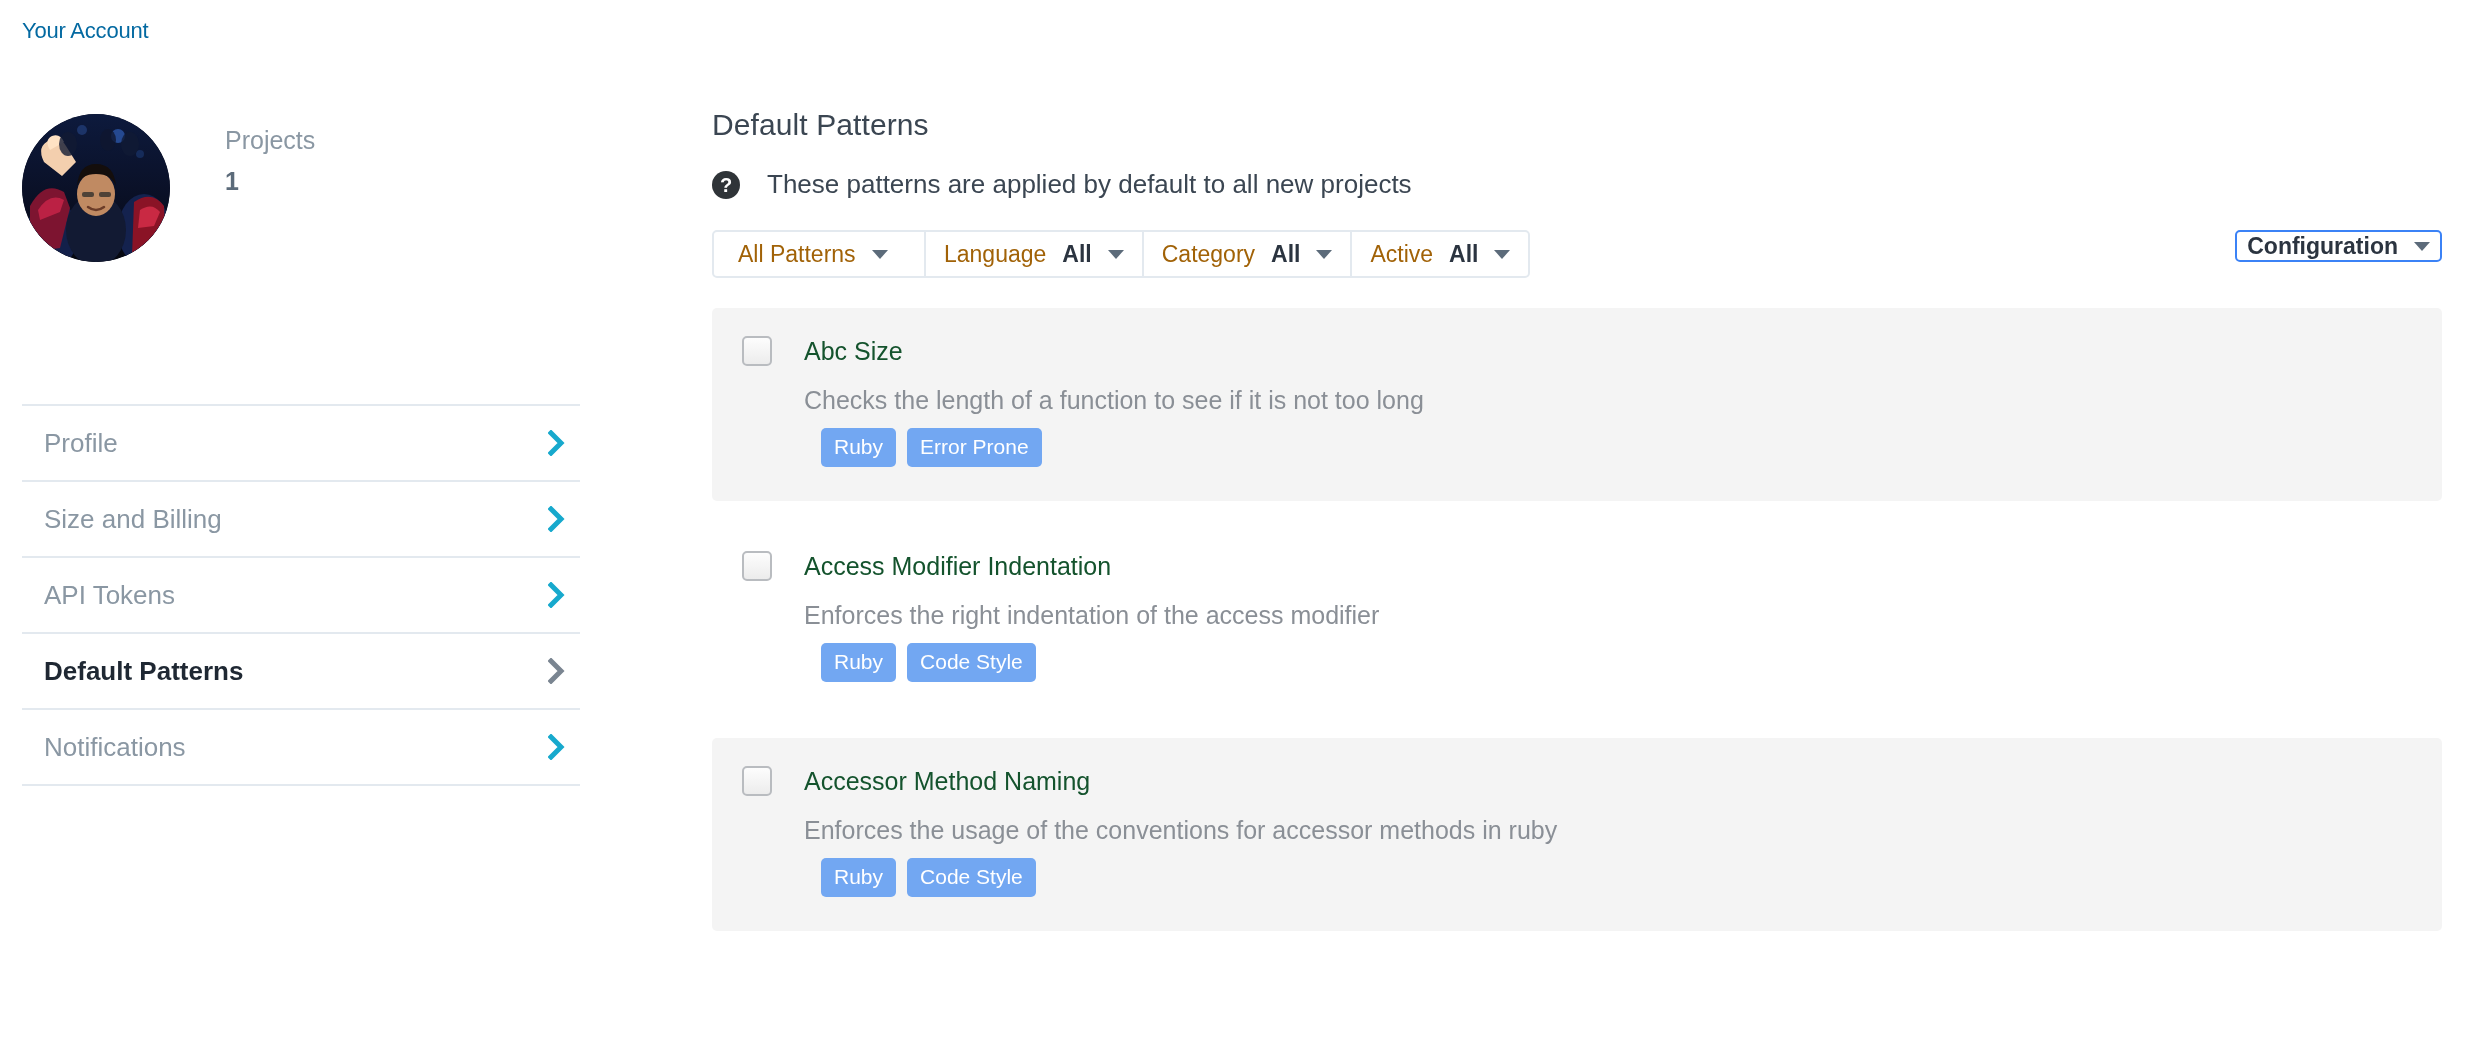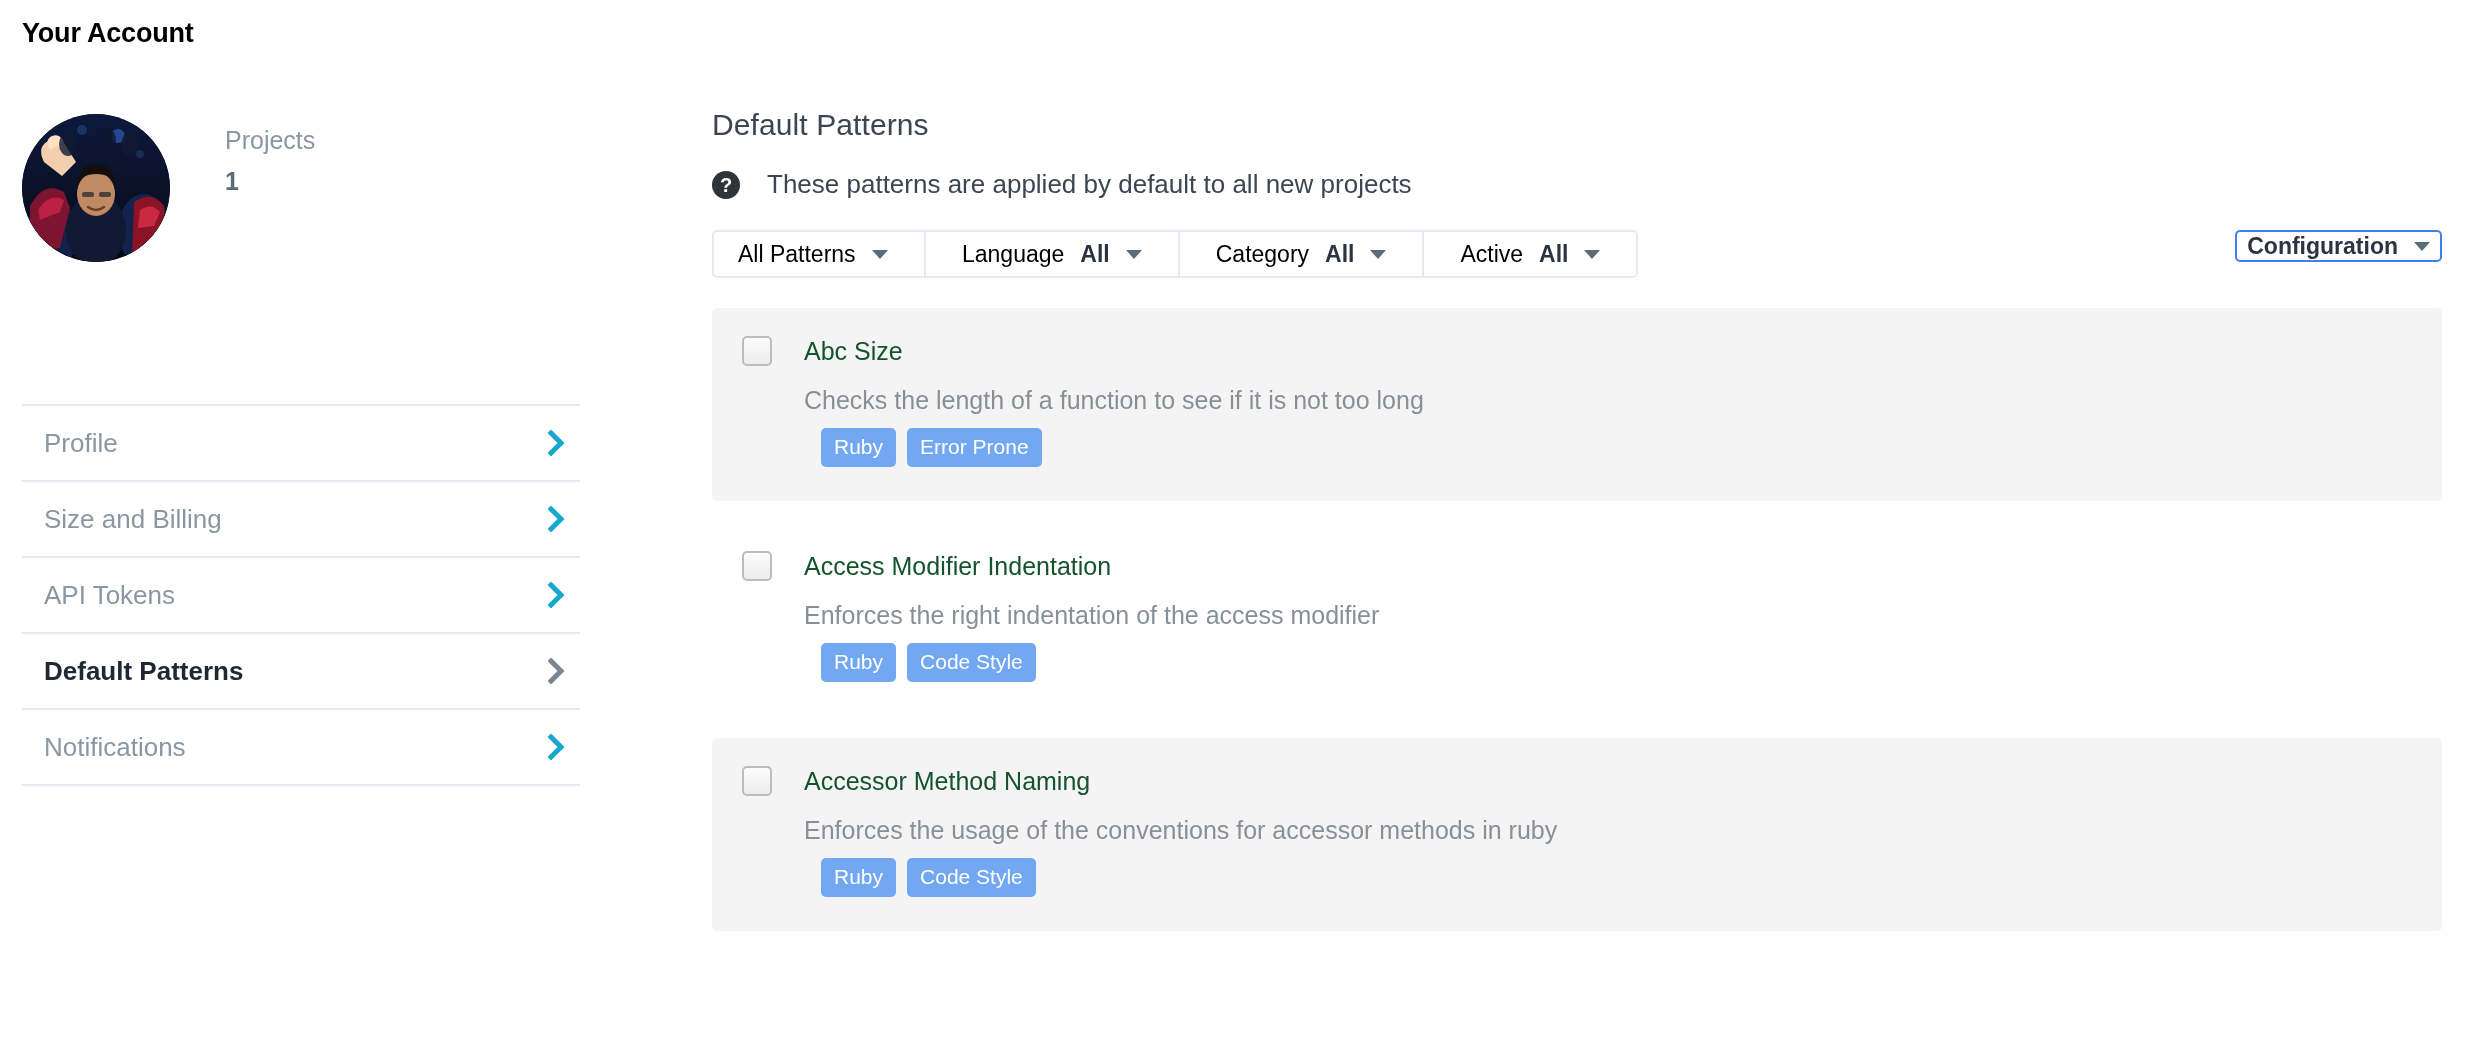--- a/index.html
+++ b/index.html
@@ -14,23 +14,23 @@
     -webkit-font-smoothing: antialiased;
     overflow: hidden;
     position: relative;
   }
 
   
   .page-title {
     position: absolute;
     left: 22px;
     top: 18px;
-    font-size: 27px;
-    font-weight: bold;
-    color: #000000;
+    font-size: 22px;
+    font-weight: normal;
+    color: #0369a1;
     letter-spacing: -0.2px;
   }
 
   
   .sidebar {
     position: absolute;
     left: 0;
     top: 96px;
     width: 640px;
   }
@@ -153,30 +153,30 @@
     align-items: stretch;
     border: 2px solid #e3e9ef;
     border-radius: 5px;
     background: #fff;
     height: 48px;
     box-sizing: border-box;
   }
   .filter-cell {
     display: flex;
     align-items: center;
-    padding: 0 36px;
+    padding: 0 18px;
     border-right: 2px solid #e3e9ef;
     cursor: pointer;
     white-space: nowrap;
   }
   .filter-cell:last-child { border-right: none; }
   .filter-cell.wide { padding: 0 24px; min-width: 162px; }
   .filter-label {
     font-size: 23px;
-    color: #000000;
+    color: #a16207;
   }
   .filter-value {
     font-size: 23px;
     color: #2b3440;
     font-weight: bold;
     margin-left: 16px;
   }
   .caret {
     width: 0; height: 0;
     border-left: 8px solid transparent;

